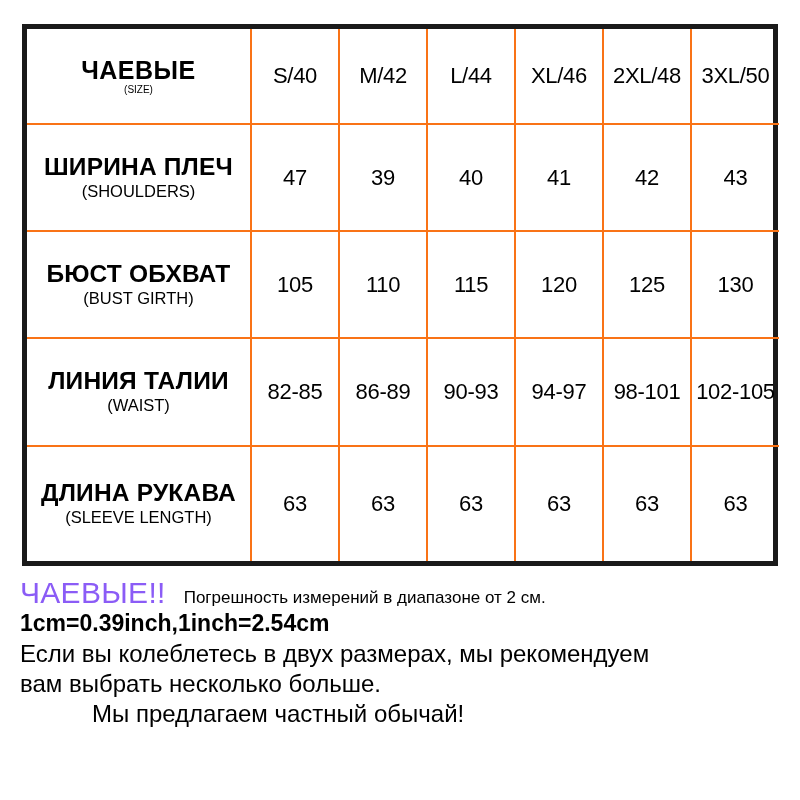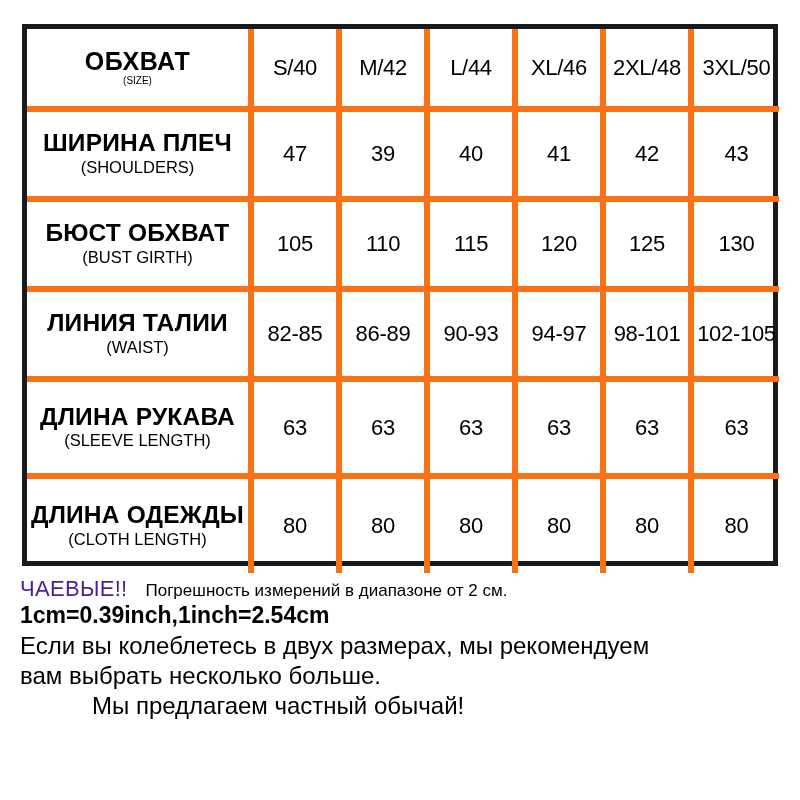--- a/index.html
+++ b/index.html
@@ -27,21 +27,21 @@
     border: 5px solid #1a1a1a;
     background: #ffffff;
   }
   table.size-table {
     width: 100%;
     height: 100%;
     border-collapse: collapse;
     table-layout: fixed;
   }
   table.size-table td {
-    border: 6px solid #f97316;
+    border: 2px solid #f97316;
     padding: 0;
     text-align: center;
     vertical-align: middle;
     overflow: visible;
     white-space: nowrap;
   }
   
   table.size-table tr:first-child td { border-top: none; }
   table.size-table tr:last-child td { border-bottom: none; }
   table.size-table td:first-child { border-left: none; }
@@ -105,22 +105,22 @@
   }
   .note-line {
     line-height: 1.0;
     white-space: nowrap;
   }
   #note-line-1 {
     padding-left: 20px;
     margin-bottom: 4px;
   }
   .tip-word {
-    color: #4c1d95;
-    font-size: 22px;
+    color: #8b5cf6;
+    font-size: 30px;
     font-weight: normal;
     letter-spacing: 0.3px;
   }
   .tip-rest {
     color: #000000;
     font-size: 17px;
     padding-left: 18px;
   }
   #note-line-2 {
     padding-left: 20px;
@@ -153,21 +153,21 @@
       <col class="size-col">
         <col class="size-col">
         <col class="size-col">
       <col class="size-col">
         <col class="size-col">
         <col class="size-col">
     </colgroup>
     <tbody>
       <tr class="header-row">
         <td class="meas-label">
-          <div class="hdr-title">ОБХВАТ</div>
+          <div class="hdr-title">ЧАЕВЫЕ</div>
           <div class="hdr-sub">(SIZE)</div>
         </td>
         <td class="size-head">S/40</td>
         <td class="size-head">M/42</td>
         <td class="size-head">L/44</td>
         <td class="size-head">XL/46</td>
         <td class="size-head">2XL/48</td>
         <td class="size-head">3XL/50</td>
       </tr>
 
@@ -216,32 +216,20 @@
           <div class="meas-en">(SLEEVE LENGTH)</div>
         </td>
         <td class="meas-val">63</td>
         <td class="meas-val">63</td>
         <td class="meas-val">63</td>
         <td class="meas-val">63</td>
         <td class="meas-val">63</td>
         <td class="meas-val">63</td>
       </tr>
 
-      <tr class="data-row-tall">
-        <td class="meas-label">
-          <div class="meas-ru">ДЛИНА ОДЕЖДЫ</div>
-          <div class="meas-en">(CLOTH LENGTH)</div>
-        </td>
-        <td class="meas-val">80</td>
-        <td class="meas-val">80</td>
-        <td class="meas-val">80</td>
-        <td class="meas-val">80</td>
-        <td class="meas-val">80</td>
-        <td class="meas-val">80</td>
-      </tr>
     </tbody>
   </table>
 </div>
 
 <div id="notes">
   <div class="note-line" id="note-line-1">
     <span class="tip-word">ЧАЕВЫЕ!!</span><span class="tip-rest">Погрешность измерений в диапазоне от 2 см.</span>
   </div>
   <div class="note-line" id="note-line-2">1cm=0.39inch,1inch=2.54cm</div>
   <div class="note-line" id="note-line-3">Если вы колеблетесь в двух размерах, мы рекомендуем</div>

